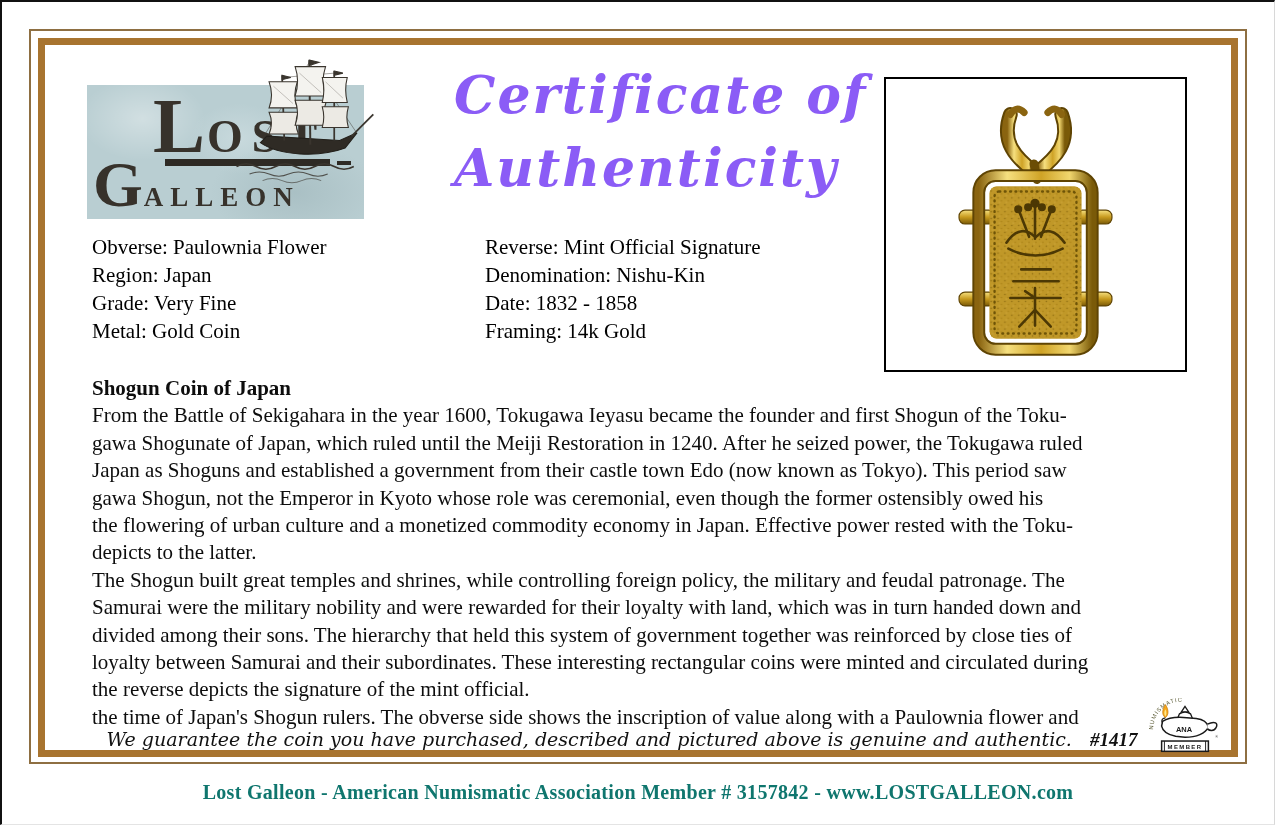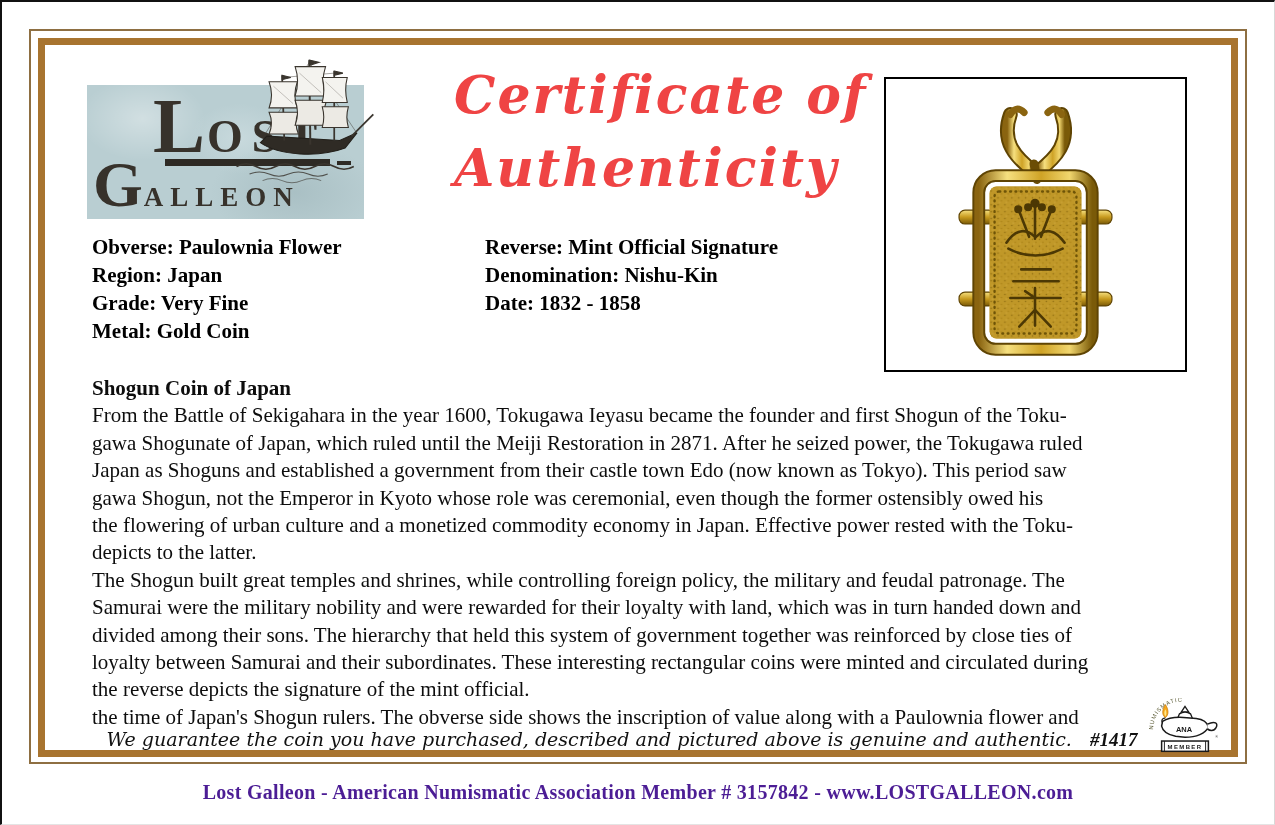--- a/index.html
+++ b/index.html
@@ -39,32 +39,32 @@
   }
   .logo-galleon::first-letter{ font-size:64px; letter-spacing:1px; }
   .logo-rule{ position:absolute; left:78px; top:74px; width:165px; height:7px; background:#2e2a24; }
   .logo-rule-dash{ position:absolute; left:250px; top:76px; width:14px; height:4px; background:#2e2a24; }
   .ship{ position:absolute; right:-18px; top:-34px; width:152px; height:142px; }
 
   
   .title{
     position:absolute; left:452px; top:56px; width:480px;
     font-family:"DejaVu Serif", serif; font-style:italic; font-weight:700;
-    font-size:52px; line-height:73px; color:#ef4444; letter-spacing:2px;
+    font-size:52px; line-height:73px; color:#8b5cf6; letter-spacing:2px;
   }
 
   
   .photo-box{
     position:absolute; left:882px; top:75px; width:303px; height:295px;
     border:2px solid #000; box-sizing:border-box; background:#fff;
   }
   .photo-box svg{ width:100%; height:100%; display:block; }
 
   
-  .details{ position:absolute; top:231px; font-weight:700; font-size:21px; line-height:28px; color:#000; }
+  .details{ position:absolute; top:231px; font-weight:400; font-size:21px; line-height:28px; color:#000; }
   .details.left{ left:90px; }
   .details.right{ left:467px;margin-left:16px; }
 
   
   .body-text{ position:absolute; left:90px; top:373px; width:1102px; font-size:21px; line-height:27.4px; color:#0d0d0d; }
   .body-text .heading{ font-weight:700; }
   .body-text div{ white-space:nowrap; }
 
   
   .guarantee{
@@ -73,21 +73,21 @@
   }
   .guarantee .num{ font-weight:700; margin-left:18px; font-family:"Liberation Serif", serif; }
 
   
   .ana{ position:absolute; left:1146px; top:696px; width:74px; height:58px; }
   .ana svg{ width:100%; height:100%; display:block; }
 
   
   .footer{
     position:absolute; left:0; top:779px; width:100%; text-align:center;
-    font-weight:700; font-size:20px; color:#4c1d95; letter-spacing:.3px;
+    font-weight:700; font-size:20px; color:#0f766e; letter-spacing:.3px;
   }
 </style>
 </head>
 <body>
 
 <div id="page">
   <div class="border-thin"></div>
   <div class="border-thick"></div>
 
   <div class="logo-box">
@@ -195,26 +195,27 @@
   <div class="details left">
     <div>Obverse: Paulownia Flower</div>
     <div>Region: Japan</div>
     <div>Grade: Very Fine</div>
     <div>Metal: Gold Coin</div>
   </div>
   <div class="details right">
     <div>Reverse: Mint Official Signature</div>
     <div>Denomination: Nishu-Kin</div>
     <div>Date: 1832 - 1858</div>
+    <div>Framing: 14k Gold</div>
   </div>
 
   <div class="body-text">
     <div class="heading">Shogun Coin of Japan</div>
     <div>From the Battle of Sekigahara in the year 1600, Tokugawa Ieyasu became the founder and first Shogun of the Toku-</div>
-    <div>gawa Shogunate of Japan, which ruled until the Meiji Restoration in 2871. After he seized power, the Tokugawa ruled</div>
+    <div>gawa Shogunate of Japan, which ruled until the Meiji Restoration in 1240. After he seized power, the Tokugawa ruled</div>
     <div>Japan as Shoguns and established a government from their castle town Edo (now known as Tokyo). This period saw</div>
     <div>gawa Shogun, not the Emperor in Kyoto whose role was ceremonial, even though the former ostensibly owed his</div>
     <div>the flowering of urban culture and a monetized commodity economy in Japan. Effective power rested with the Toku-</div>
     <div>depicts to the latter.</div>
     <div>The Shogun built great temples and shrines, while controlling foreign policy, the military and feudal patronage. The</div>
     <div>Samurai were the military nobility and were rewarded for their loyalty with land, which was in turn handed down and</div>
     <div>divided among their sons. The hierarchy that held this system of government together was reinforced by close ties of</div>
     <div>loyalty between Samurai and their subordinates. These interesting rectangular coins were minted and circulated during</div>
     <div>the reverse depicts the signature of the mint official.</div>
     <div>the time of Japan's Shogun rulers. The obverse side shows the inscription of value along with a Paulownia flower and</div>

